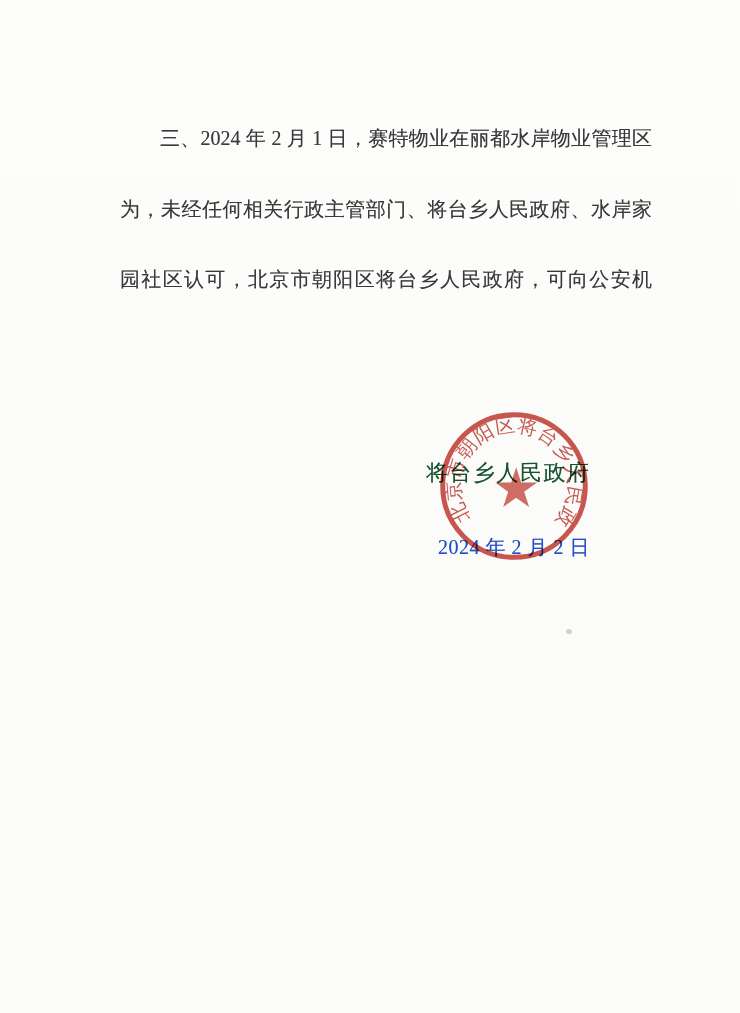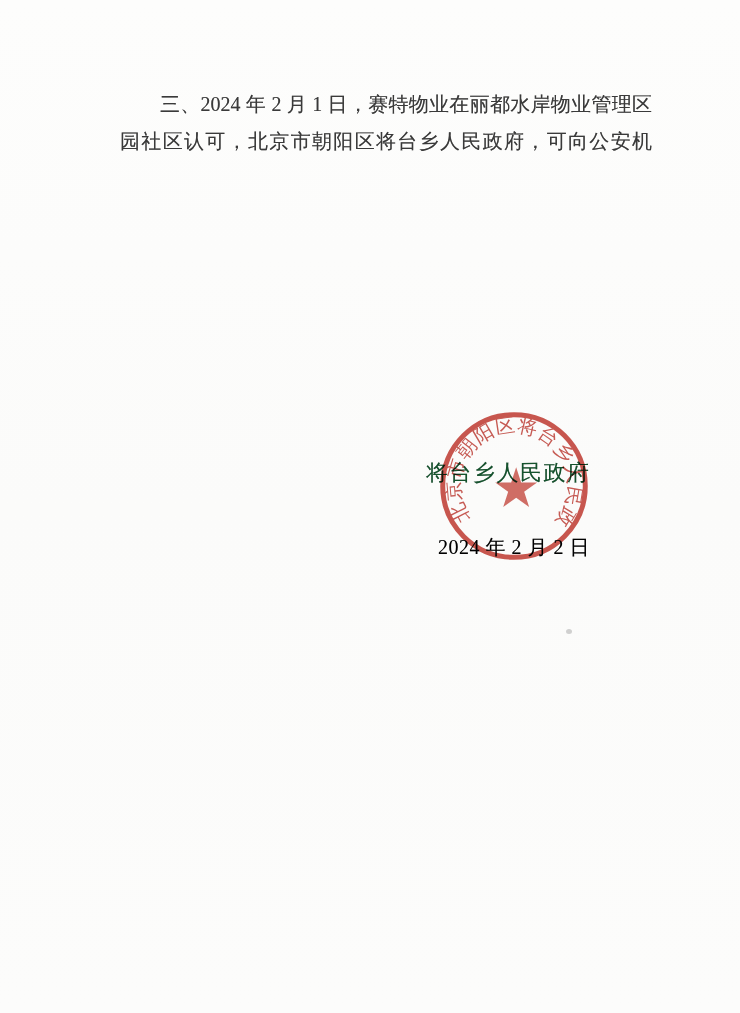--- a/index.html
+++ b/index.html
@@ -26,20 +26,21 @@
     width: 532px;
     color: #3a3a3a;
     font-size: 20px;
     text-shadow: 0 0 0.6px rgba(64,64,64,.55);
   }
   .doc-line {
     height: 36.5px;
     line-height: 36.5px;
     white-space: nowrap;
     letter-spacing: 0.5px;
+    margin-top: 34px;
   }
   .doc-line.fill {
     white-space: normal;
     text-align: justify;
     text-align-last: justify;
     text-justify: inter-character;
     letter-spacing: 0;
   }
   .doc-line.indent {
     text-indent: 2em;
@@ -54,21 +55,21 @@
     color: #14532d;
     text-shadow: 0 0 0.6px rgba(64,64,64,.5);
     white-space: nowrap;
   }
   .doc-date {
     position: absolute;
     left: 438px;
     top: 534px;
     font-size: 20px;
     letter-spacing: 0.5px;
-    color: #000000;
+    color: #1d4ed8;
     text-shadow: 0 0 0.6px rgba(64,64,64,.5);
     white-space: nowrap;
   }
   
   .seal {
     position: absolute;
     left: 406px;
     top: 378px;
     width: 216px;
     height: 216px;
@@ -90,20 +91,21 @@
     filter: blur(0.6px);
   }
 </style>
 </head>
 <body>
 
 <div class="page">
 
   <div class="doc-body">
     <div class="doc-line fill indent">三、2024 年 2 月 1 日，赛特物业在丽都水岸物业管理区</div>
+    <div class="doc-line fill">为，未经任何相关行政主管部门、将台乡人民政府、水岸家</div>
     <div class="doc-line fill">园社区认可，北京市朝阳区将台乡人民政府，可向公安机</div>
   </div>
 
   <div class="signature">将台乡人民政府</div>
 
   <div class="doc-date">2024 年 2 月 2 日</div>
 
   <svg class="seal" viewBox="0 0 200 200" xmlns="http://www.w3.org/2000/svg" aria-hidden="true">
     <g>
       <circle cx="100" cy="100" r="66" fill="none" stroke="#c23b32" stroke-width="4.6"></circle>

